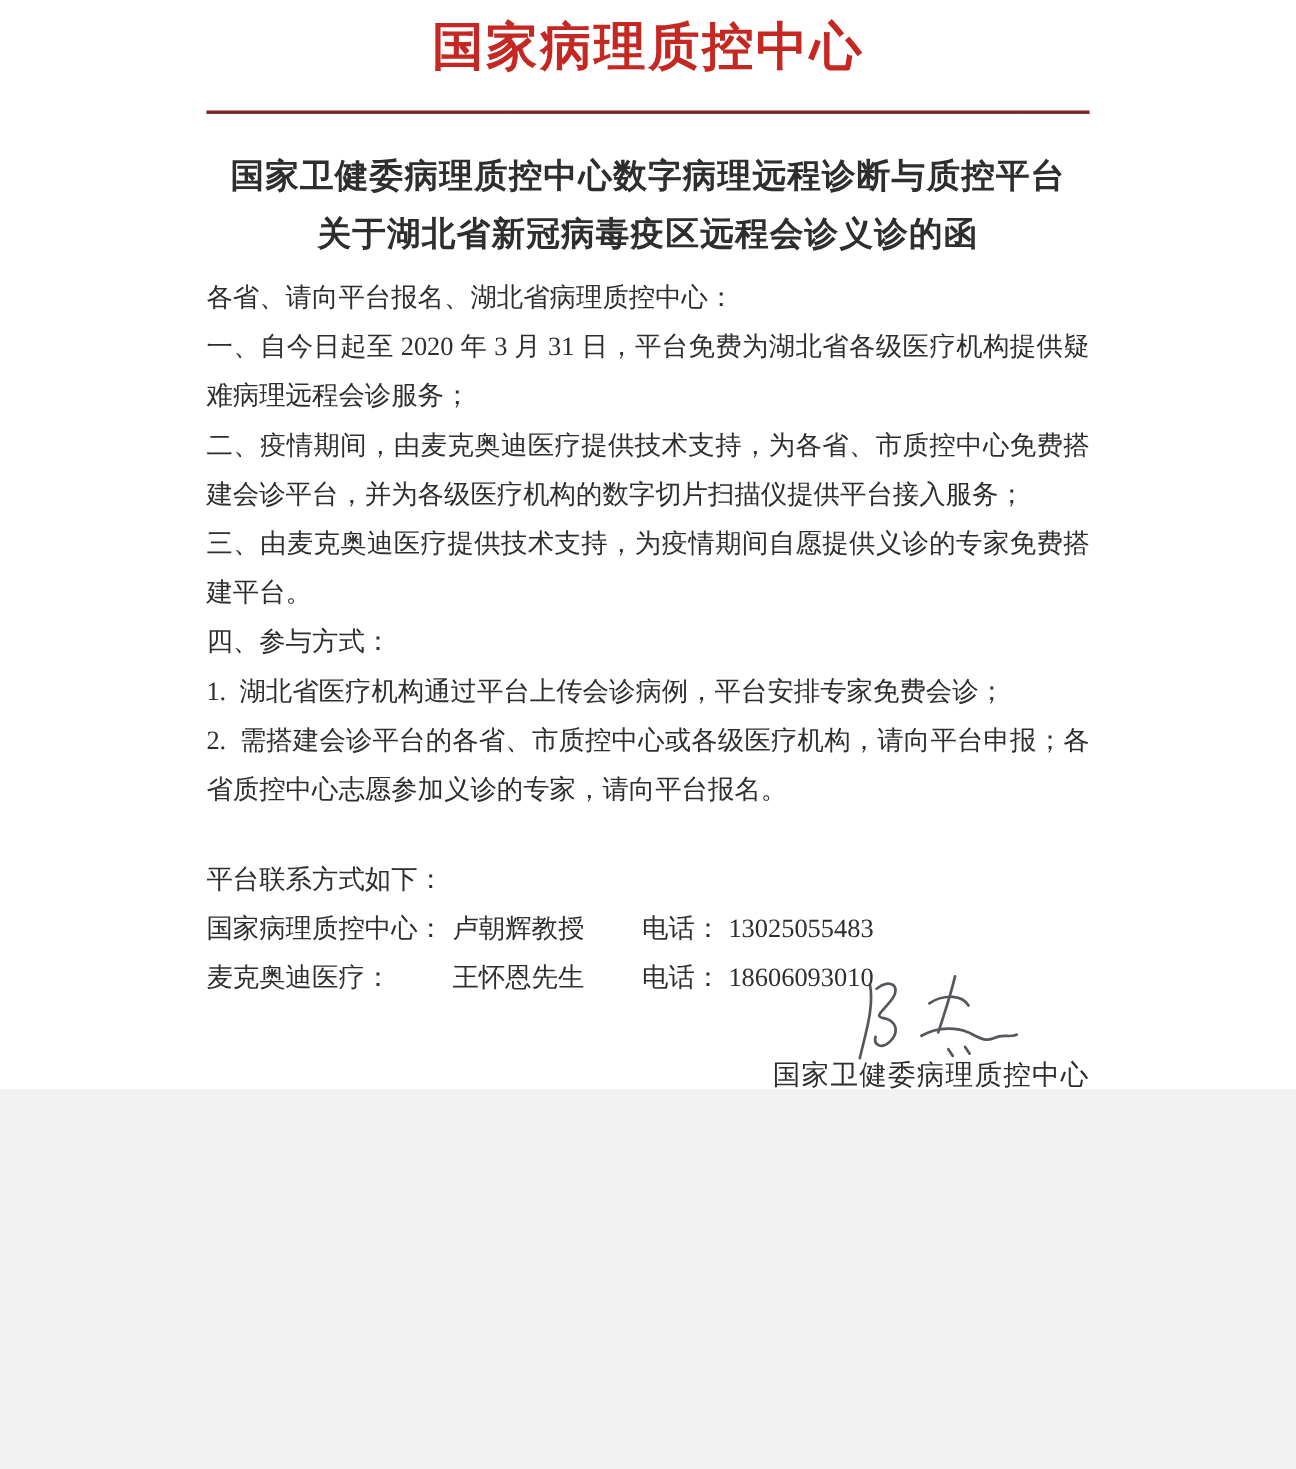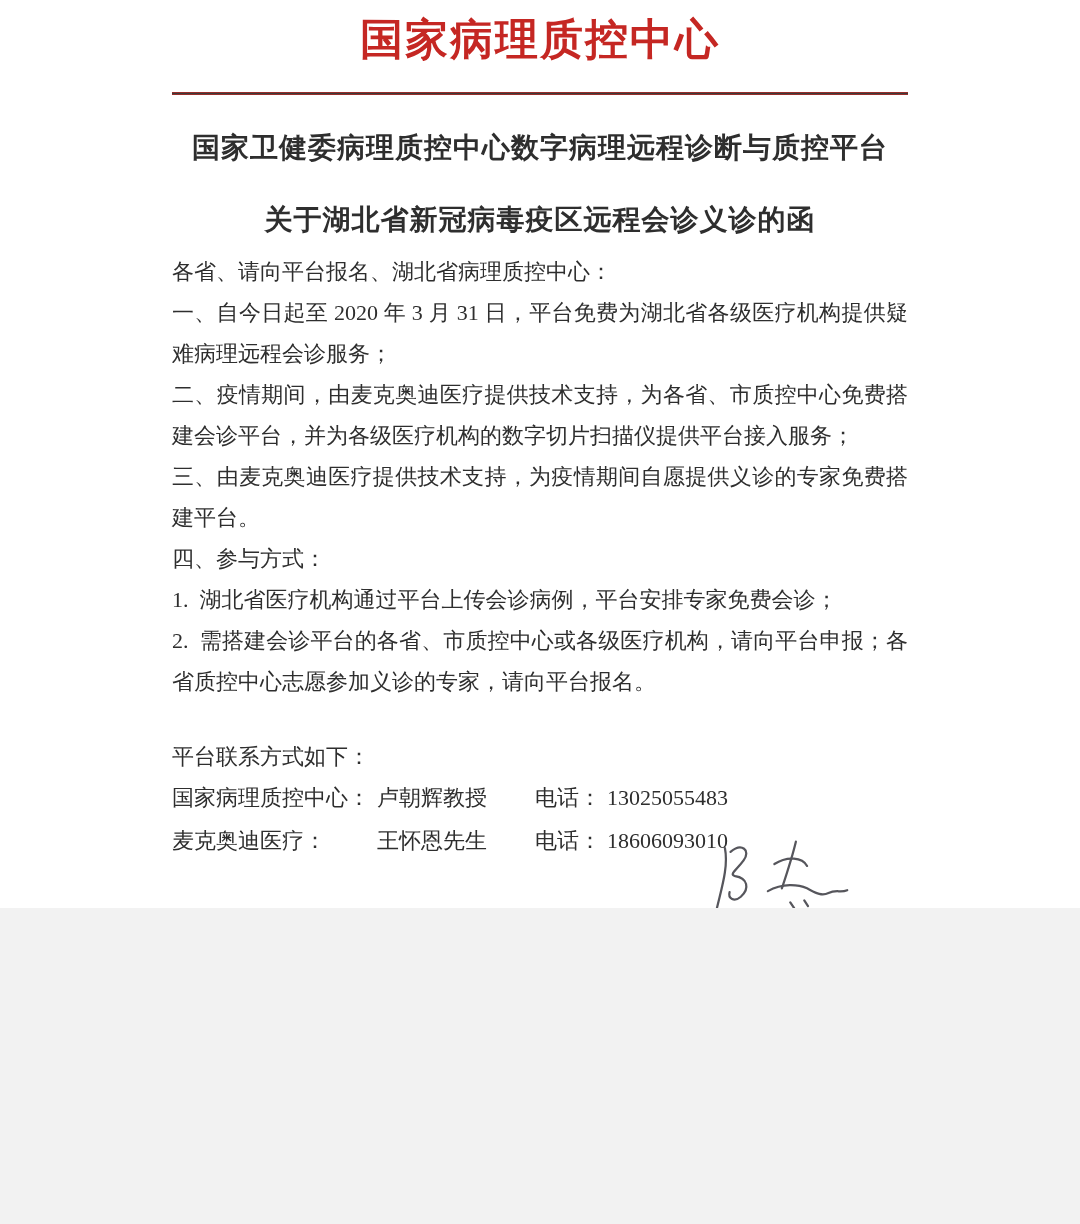--- a/index.html
+++ b/index.html
@@ -38,21 +38,21 @@
   }
   .doc-title {
     margin: 0;
     text-align: center;
     font-size: 28px;
     line-height: 34px;
     font-weight: 700;
     letter-spacing: 1px;
   }
   .doc-title.first { margin-top: 36px; }
-  .doc-title.second { margin-top: 38px; }
+  .doc-title.second { margin-top: 14px; }
   .body-text {
     margin-top: 14px;
     font-size: 22px;
     line-height: 41px;
   }
   .para {
     margin: 0;
     text-align: justify;
     white-space: pre-wrap;
   }
@@ -62,21 +62,21 @@
     text-decoration: underline;
     font-family: "Liberation Mono", "DejaVu Sans Mono", monospace;
     font-size: 20px;
     letter-spacing: 0.5px;
   }
   .contact { margin-top: 34px; }
   .contact-row {
     display: flex;
     align-items: baseline;
   }
-  .contact-org   { width: 205px; flex: 0 0 auto; font-family: Liberation Mono, monospace; }
+  .contact-org   { width: 205px; flex: 0 0 auto; }
   .contact-name  { width: 158px; flex: 0 0 auto; }
   .contact-phone-label { flex: 0 0 auto; }
   .contact-phone-number { margin-left: 6px; }
   .signature-block {
     margin-top: -28px;
     text-align: right;
   }
   .signature-svg {
     display: block;
     margin: 0 58px -14px auto;

